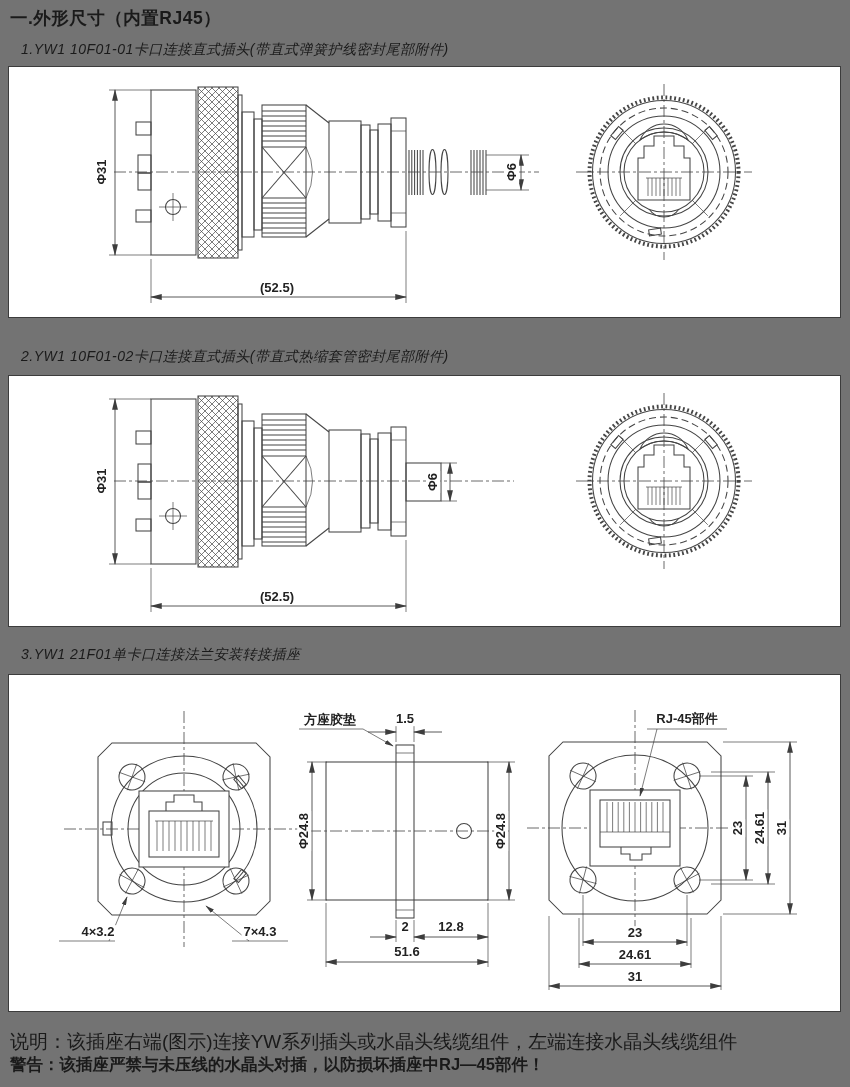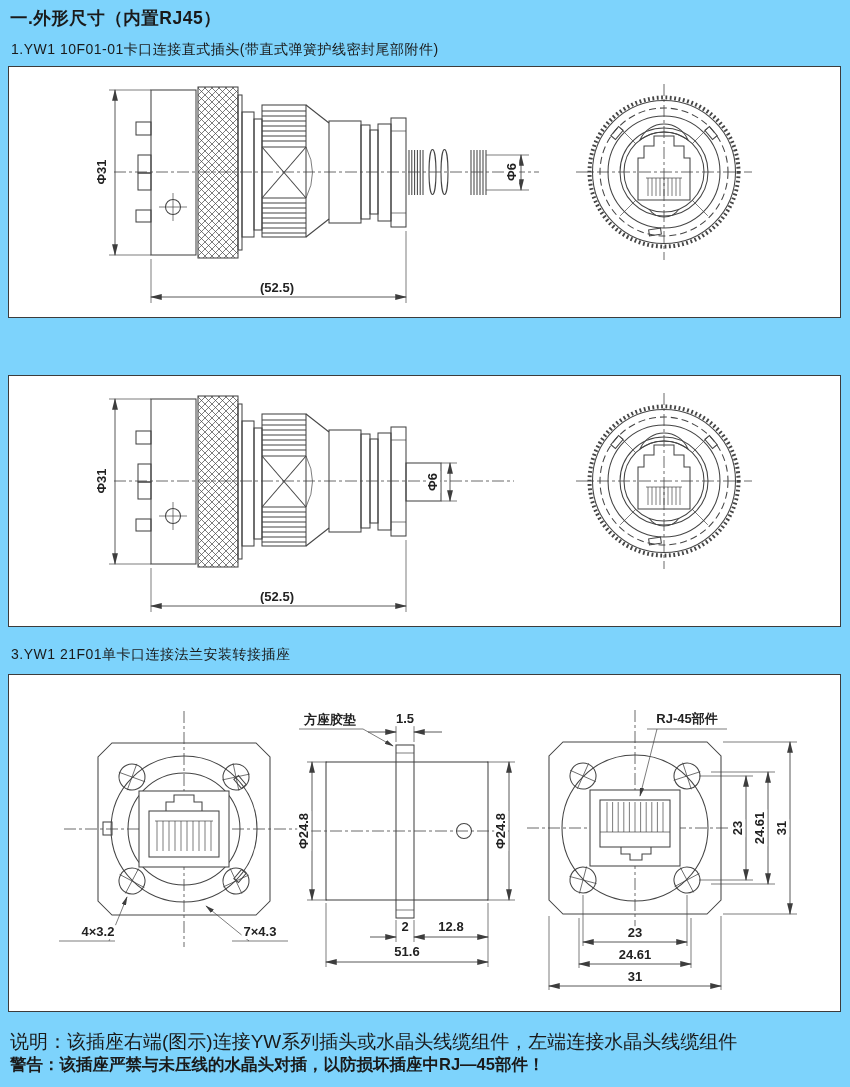--- a/index.html
+++ b/index.html
@@ -1,19 +1,19 @@
 <!DOCTYPE html>
 <html><head>
 <meta charset="utf-8">
 <style>
   html,body{margin:0;padding:0;background:#fff;}
-  .page{position:relative;width:850px;height:1087px;background:#7dd3fc;overflow:hidden;
+  .page{position:relative;width:850px;height:1087px;background:#737373;overflow:hidden;
         font-family:"Liberation Sans","DejaVu Sans",sans-serif;color:#1a1a1a;}
   .title{position:absolute;left:10px;top:6px;font-size:17.5px;font-weight:bold;margin:0;letter-spacing:.5px;}
-  .seclabel{position:absolute;left:11px;font-size:14px;letter-spacing:.5px;}
+  .seclabel{position:absolute;left:21px;font-size:14px;letter-spacing:.5px;font-style:italic;}
   .panel{position:absolute;left:8px;width:833px;border:1.6px solid #3c3c3c;background:#fff;box-sizing:border-box;}
   .panel svg{position:absolute;left:0;top:0;}
   .note{position:absolute;left:10px;font-size:19px;}
   .warn{position:absolute;left:10px;font-size:16.5px;font-weight:bold;}
   .dim{position:absolute;transform:translate(-50%,-50%);font-size:13px;font-weight:bold;
        color:#222;background:#fff;padding:0 2px;white-space:nowrap;line-height:1.05;}
   .rot{transform:translate(-50%,-50%) rotate(-90deg);}
   .cn{font-size:13px;}
   
   svg *{stroke:#454545;fill:none;stroke-width:1.05;}
@@ -157,20 +157,21 @@
             <line class="thin" x1="667" y1="111" x2="667" y2="129"></line>
           <line class="thin" x1="671" y1="111" x2="671" y2="129"></line>
         </g>
       </g>
     </svg>
     <span class="dim rot" style="left:93px;top:105px">Φ31</span>
     <span class="dim" style="left:268px;top:221px">(52.5)</span>
     <span class="dim rot" style="left:503px;top:105px">Φ6</span>
   </div>
 
+  <div class="seclabel" style="top:348px">2.YW1 10F01-02卡口连接直式插头(带直式热缩套管密封尾部附件)</div>
 
   <div class="panel" style="top:375px;height:252px">
     <svg width="830" height="249" viewBox="0 0 830 249">
       <defs>
         <pattern id="k2" width="7" height="7" patternUnits="userSpaceOnUse">
           <path class="thin" d="M0,7L7,0M0,0L7,7"></path>
         </pattern>
         <marker id="a2" viewBox="0 0 12 6" refX="11" refY="3" markerWidth="13" markerHeight="6.5" orient="auto-start-reverse">
           <path class="ah" d="M0,0L12,3L0,6Z"></path>
         </marker>

